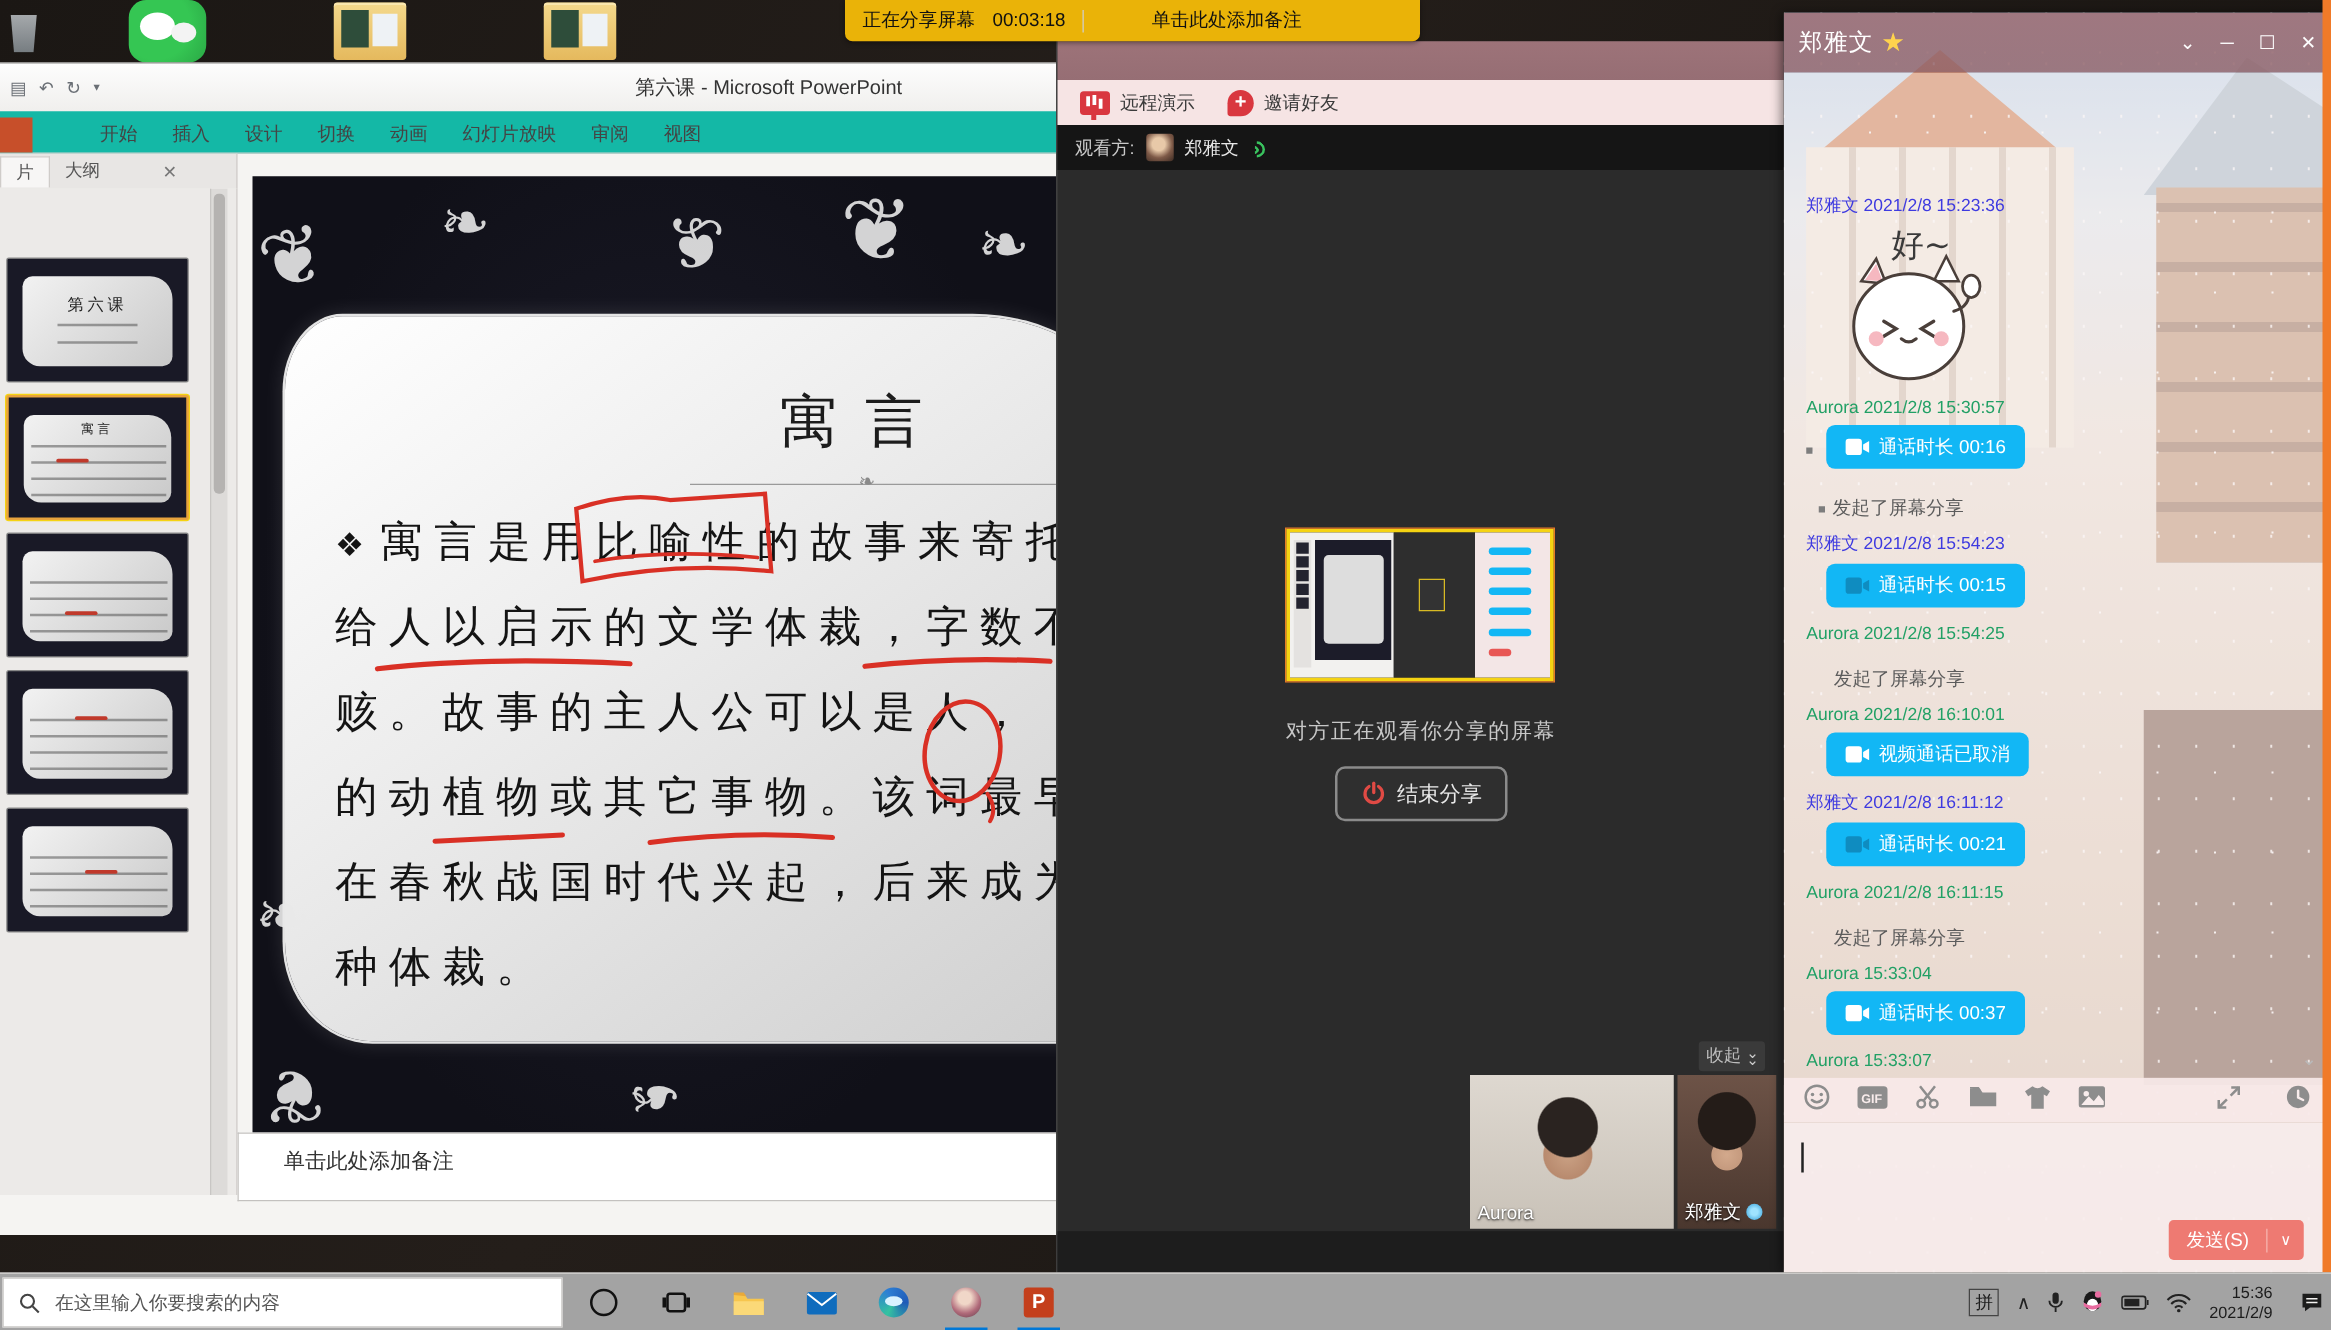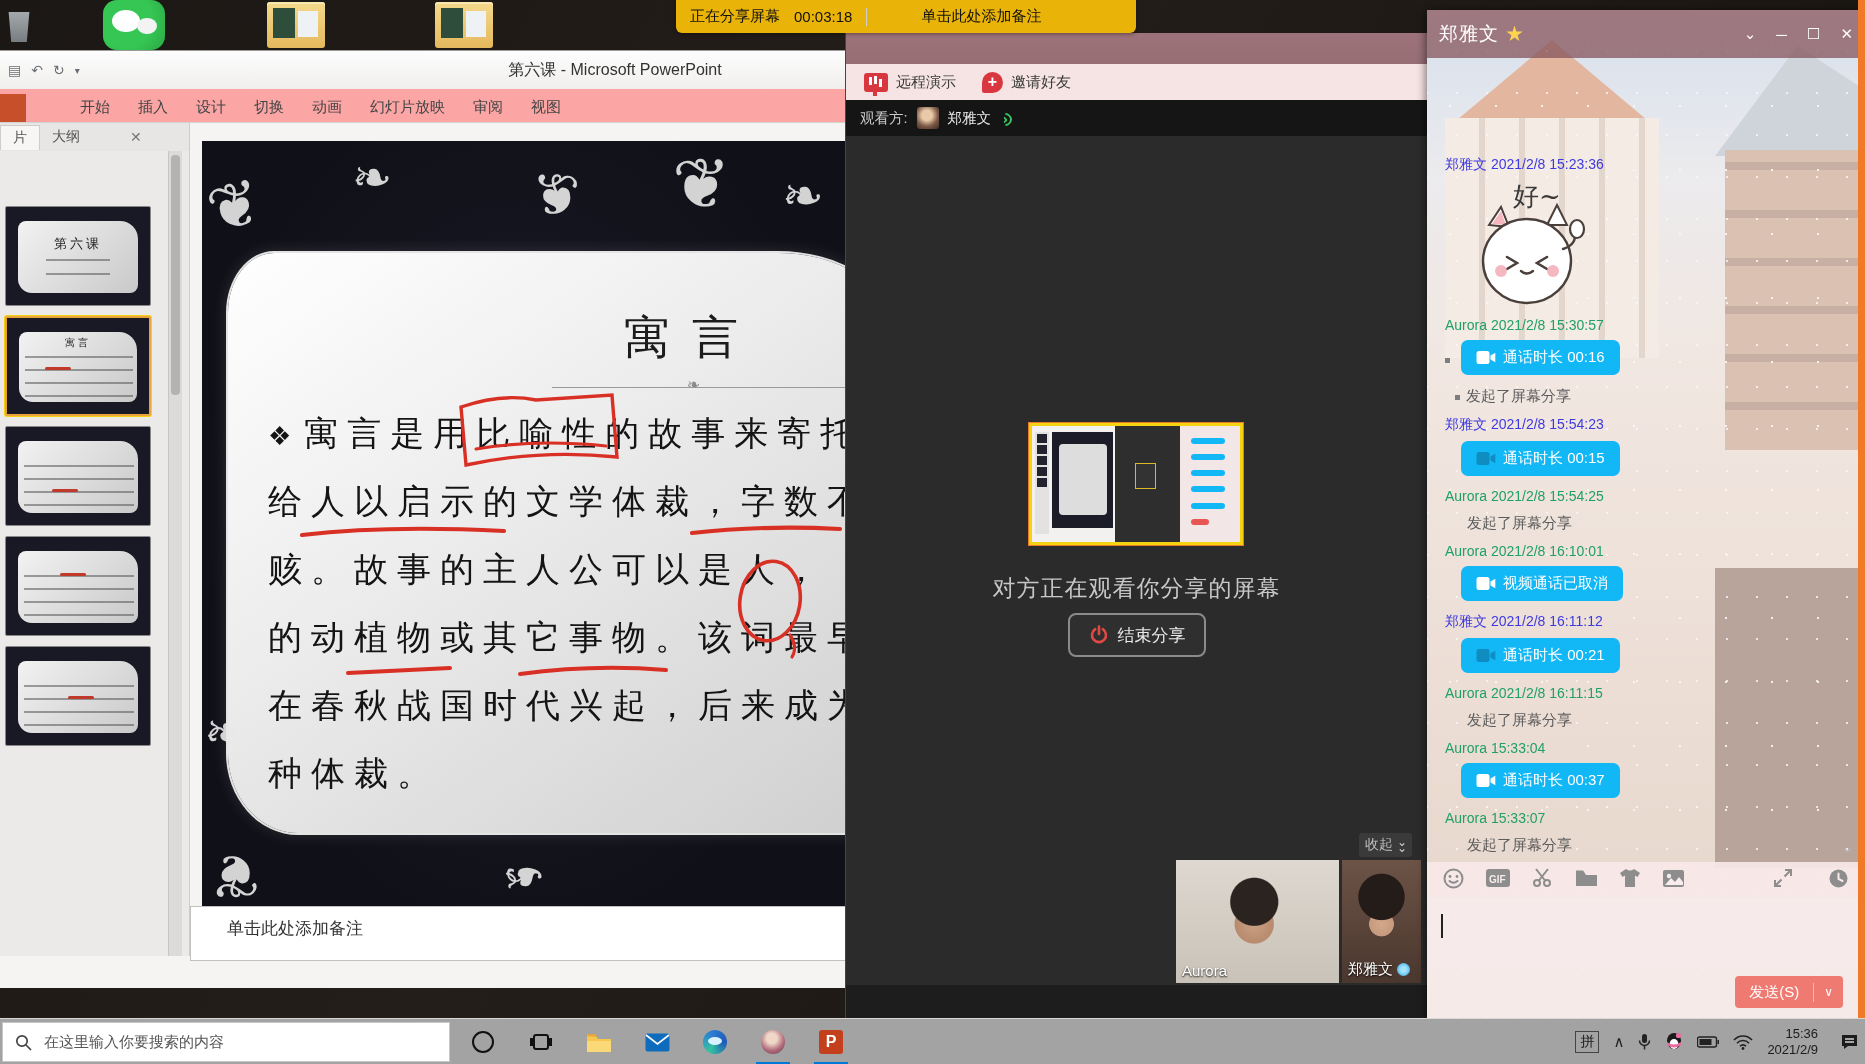--- a/index.html
+++ b/index.html
@@ -24,21 +24,21 @@
   #wechat-desk .g:after { content:""; position:absolute; right:8px; top:18px; width:20px; height:16px; background:#f3f3f3; border-radius:50%; }
   .desk-folder { width:72px; } .desk-folder .f { width:58px; height:46px; background:linear-gradient(#f4d98c,#e5b95d); border-radius:3px; position:relative; box-shadow:inset 0 2px 0 #fae7ae; }
   .desk-folder .f:before { content:""; position:absolute; left:6px; top:6px; width:22px; height:30px; background:#2e4d3a; }
   .desk-folder .f:after { content:""; position:absolute; right:7px; top:9px; width:20px; height:26px; background:#eef2f5; }
 
   
   #ppt { left:0; top:50px; width:845px; height:938px; background:#f5f4f2; border-top:1px solid #9a9a9a; }
   #ppt-titlebar { left:0; top:0; width:100%; height:38px; background:linear-gradient(#fdfdfd,#f0efed); display:flex; align-items:center; }
   #ppt-qat { display:flex; align-items:center; gap:10px; padding-left:8px; color:#6a6f75; font-size:14px; }
   #ppt-title { position:absolute; left:0; width:1230px; text-align:center; font-size:16px; color:#333; }
-  #ppt-ribbon { left:0; top:38px; width:100%; height:34px; background:#fca5a5; border-bottom:1px solid #d5d2cf; display:flex; align-items:flex-end; }
+  #ppt-ribbon { left:0; top:38px; width:100%; height:34px; background:#14b8a6; border-bottom:1px solid #d5d2cf; display:flex; align-items:flex-end; }
   #file-tab { width:26px; height:28px; background:#c74f2a; margin-right:40px; }
   .rtab { font-size:15px; color:#444; padding:5px 14px; cursor:default; }
   #panel-tabs { left:0; top:72px; width:190px; height:28px; background:#e8e6e4; display:flex; align-items:center; font-size:14px; color:#555; border-right:1px solid #cfccc9; }
   .ptab { padding:3px 12px; } .ptab.on { background:#f7f6f5; border:1px solid #cfccc9; border-bottom:none; }
   #panel-close { margin-left:38px; color:#777; font-size:14px; }
   #slide-panel { left:0; top:100px; width:190px; height:805px; background:#eceae8; border-right:1px solid #cfccc9; }
   .thumb { position:absolute; left:5px; width:146px; height:100px; background:#191926; border:1px solid #888; border-radius:2px; overflow:hidden; }
   .thumb.sel { border:2px solid #e8a33d; box-shadow:0 0 0 1px #f5d312; }
   .thumb .paper { position:absolute; left:12px; top:14px; right:12px; bottom:12px; background:linear-gradient(135deg,#f2f2f2,#c9c9c9); border-radius:8px 18px 8px 14px; }
   .thumb .tl { position:absolute; width:100%; text-align:center; color:#222; font-family:"DejaVu Serif",serif; }
@@ -84,21 +84,21 @@
   #mini-preview { left:183px; top:390px; width:214px; height:122px; background:#242424; border:3px solid #f5d312; outline:1px solid #e87b28; display:flex; }
   #mini-preview .mp-ppt { width:40%; background:#f2f1ef; position:relative; }
   #mini-preview .mp-ppt .col { position:absolute; left:3px; top:6px; width:14px; bottom:8px; background:#e4e2e0; }
   #mini-preview .mp-ppt .col i { display:block; width:10px; height:9px; margin:2px auto; background:#23232f; }
   #mini-preview .mp-ppt .sl { position:absolute; left:20px; top:6px; right:2px; bottom:14px; background:#1c1c29; }
   #mini-preview .mp-ppt .sl:before { content:""; position:absolute; inset:12% 10% 14% 12%; background:#ddd; border-radius:4px; }
   #mini-preview .mp-mid { width:31%; background:#2e2e2e; position:relative; }
   #mini-preview .mp-mid .dot { position:absolute; left:30%; top:32%; width:34%; height:22%; background:#333; border:1px solid #d8ba24; }
   #mini-preview .mp-chat { width:29%; background:#f3e6e6; position:relative; }
   #mini-preview .mp-chat i { position:absolute; left:18%; width:58%; height:6px; border-radius:3px; background:#12b7f5; }
-  #share-caption { left:0; top:540px; width:100%; text-align:center; font-size:23px; color:#c7c7c7; letter-spacing:1px; }
+  #share-caption { left:0; top:540px; width:100%; text-align:center; font-size:17px; color:#c7c7c7; letter-spacing:1px; }
   #end-share-btn { left:222px; top:580px; width:138px; height:44px; border:2px solid #8b8b8b; border-radius:8px; display:flex; align-items:center; justify-content:center; gap:9px; color:#e8e8e8; font-size:17px; background:#2f2f2f; }
   #collapse-btn { left:513px; top:800px; height:24px; padding:0 6px; background:#3a3a3a; border-radius:3px; display:flex; align-items:center; gap:4px; color:#bdbdbd; font-size:14px; }
   #collapse-btn .ch { color:#cfcfcf; font-size:12px; line-height:6px; letter-spacing:-1px; }
 
   .vid { top:827px; height:123px; background:#101010; overflow:hidden; }
   #vid-aurora { left:330px; width:163px; background:
       radial-gradient(circle at 48% 34%, #2a2320 0%, #2a2320 20%, transparent 21%),
       radial-gradient(circle at 48% 52%, #caa184 0%, #b88a6e 18%, transparent 19%),
       linear-gradient(#ded8d0,#c9c2b8); }
   #vid-zheng { left:496px; width:79px; background:
@@ -124,21 +124,21 @@
   .bgx { position:absolute; }
   #chat-veil { position:absolute; left:0; top:48px; width:100%; height:804px; background:rgba(247,238,238,.55); }
   #chat-header { left:0; top:0; width:100%; height:48px; background:linear-gradient(rgba(158,113,120,.93),rgba(150,107,114,.88)); display:flex; align-items:center; padding:0 12px; z-index:5; }
   #chat-title { color:#fff; font-size:19px; letter-spacing:1px; }
   #chat-star { width:17px; height:17px; margin-left:7px; background:#ffd34d; clip-path:polygon(50% 0%,61% 35%,98% 35%,68% 57%,79% 91%,50% 70%,21% 91%,32% 57%,2% 35%,39% 35%); }
   #chat-ctrls { margin-left:auto; display:flex; gap:20px; color:#fdfdfd; font-size:15px; align-items:center; }
   #chat-msgs { position:absolute; left:0; top:48px; width:100%; height:804px; padding:88px 14px 0 18px; overflow:hidden; }
   .msg-meta { font-size:14px; margin:10px 0 5px; }
   .msg-meta.peer { color:#3e3ae0; } .msg-meta.self { color:#21a065; }
   .msg-call { display:inline-flex; align-items:center; gap:7px; background:#12b7f5; color:#fff; font-size:15px; padding:8px 15px; border-radius:7px; margin:2px 0 2px 16px; }
-  .msg-plain { font-size:15px; color:#5c5c5c; margin:10px 0 6px 22px; }
+  .msg-plain { font-size:15px; color:#5c5c5c; margin:20px 0 6px 22px; }
   .msg-dot { display:inline-block; width:5px; height:5px; background:#7d7d7d; margin-right:6px; vertical-align:middle; }
   #sticker { margin:2px 0 4px 6px; width:150px; height:128px; position:relative; }
   #chat-scrolldown { left:414px; top:828px; color:#b9b9b9; font-size:15px; z-index:6; }
   #chat-toolbar { position:absolute; left:0; top:852px; width:100%; height:36px; background:rgba(248,233,233,.97); display:flex; align-items:center; gap:21px; padding:0 16px; z-index:5; }
   #chat-toolbar .sp { flex:1; }
   #chat-input { position:absolute; left:0; top:888px; width:100%; height:120px; background:rgba(248,236,236,.97); z-index:5; }
   #caret { position:absolute; left:14px; top:16px; width:1.5px; height:24px; background:#222; animation:blink 1.1s steps(1) infinite; }
   @keyframes blink { 50% { opacity:0; } }
   #send-btn { position:absolute; right:22px; bottom:10px; height:32px; background:#ee7a72; border-radius:4px; display:flex; align-items:center; color:#fff; font-size:15px; }
   #send-label { padding:0 14px; border-right:1px solid rgba(255,255,255,.45); }

